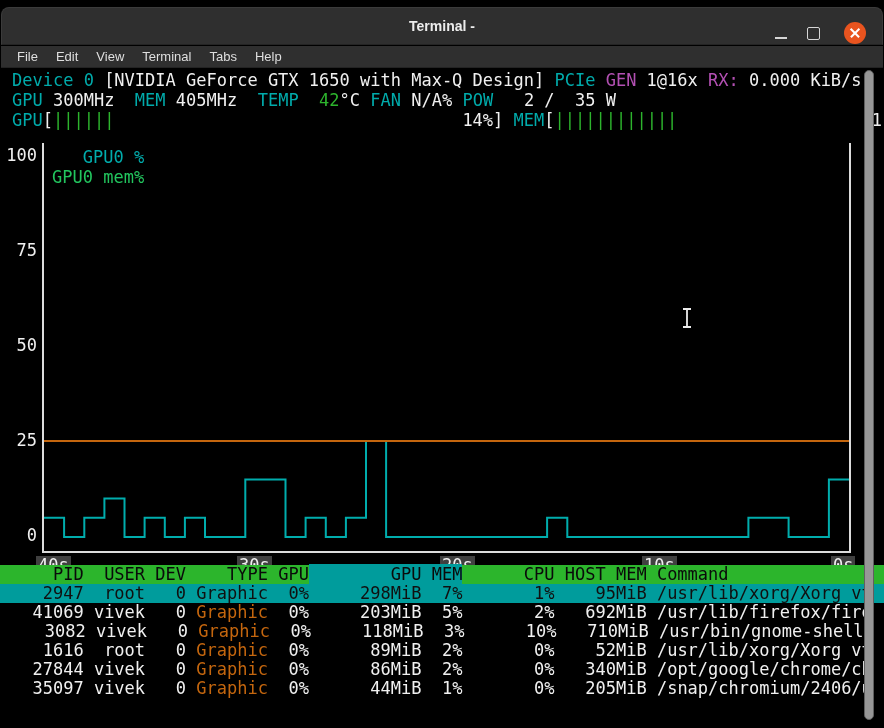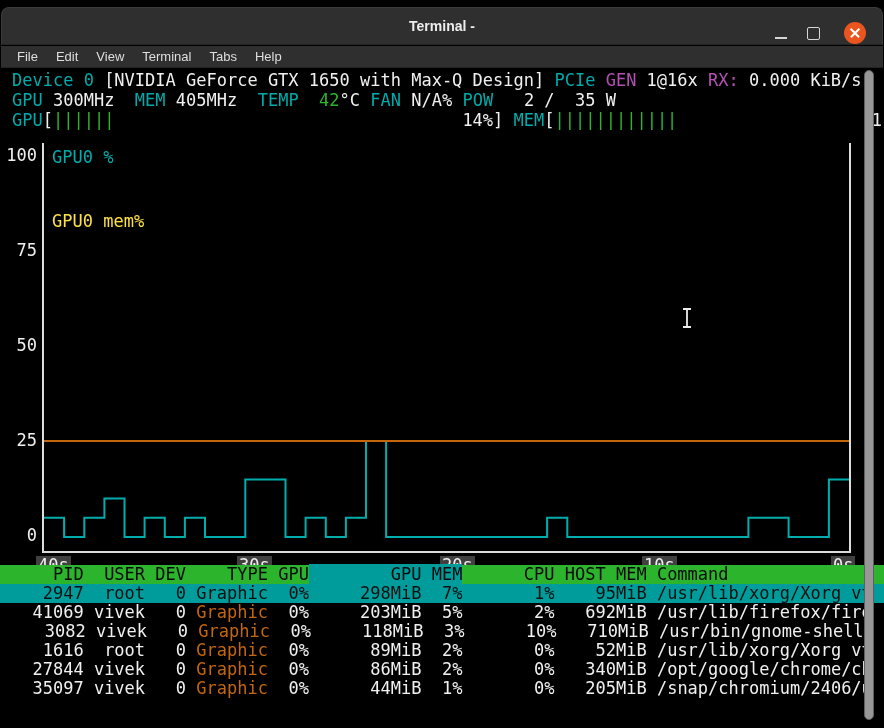--- a/index.html
+++ b/index.html
@@ -93,22 +93,22 @@
         <div class="ylab pre" style="top: 457px;">0</div>
       </div>
     <div id="xlabels">
         <div class="xlab" style="left: 36px;">40s</div>
         <div class="xlab" style="left: 237px; text-align: right;">30s</div>
         <div class="xlab" style="left: 440px;">20s</div>
         <div class="xlab" style="left: 642px;">10s</div>
         <div class="xlab" style="left: 831px;">0s</div>
       </div>
     <div id="legend">
-        <div style="color: rgb(0, 173, 173);">GPU0 %</div>
-        <div style="color: #fde047; margin-top: 44px;">GPU0 mem%</div>
+        <div style="color: rgb(0, 173, 173); text-align: right;">GPU0 %</div>
+        <div style="color: #22c55e;">GPU0 mem%</div>
       </div>
     <svg id="plot" width="805" height="406" viewBox="0 0 805 406">
         <path d="M0 372.8 H20.1 V392.0 H40.3 V372.8 H60.4 V353.6 H80.5 V392.0 H100.6 V372.8 H120.8 V392.0 H140.9 V372.8 H161.0 V392.0 H181.1 H201.3 V334.4 H221.4 H241.5 V392.0 H261.6 V372.8 H281.8 V392.0 H301.9 V372.8 H322.0 V296.0 H342.1 V392.0 H362.3 H382.4 H402.5 H422.6 H442.8 H462.9 H483.0 H503.1 V372.8 H523.3 V392.0 H543.4 H563.5 H583.6 H603.8 H623.9 H644.0 H664.1 H684.3 H704.4 V372.8 H724.5 H744.6 V392.0 H764.8 H784.9 V334.4 H805.0" fill="none" stroke="#00ADAD" stroke-width="2"></path>
         <path d="M0 296.0 H20.1 H40.3 H60.4 H80.5 H100.6 H120.8 H140.9 H161.0 H181.1 H201.3 H221.4 H241.5 H261.6 H281.8 H301.9 H322.0 H342.1 H362.3 H382.4 H402.5 H422.6 H442.8 H462.9 H483.0 H503.1 H523.3 H543.4 H563.5 H583.6 H603.8 H623.9 H644.0 H664.1 H684.3 H704.4 H724.5 H744.6 H764.8 H784.9 H805.0" fill="none" stroke="#C4660E" stroke-width="2"></path>
       </svg>
   </div>
 
   <div id="ptable">
       <div class="prow pre phead" style="top: 497px;"><span>    PID</span><span>  USER</span><span> DEV</span><span>    TYPE</span><span> GPU</span><span class="hl">        GPU MEM</span><span>      CPU</span><span> HOST MEM</span><span> Command</span></div>
       <div class="prow pre sel" style="top: 516px;"><span>   2947</span><span>  root</span><span>   0</span><span class="t-orange"> Graphic</span><span>  0%</span><span>     298MiB</span><span>  7%</span><span>       1%</span><span>    95MiB</span><span> /usr/lib/xorg/Xorg vt</span></div>

